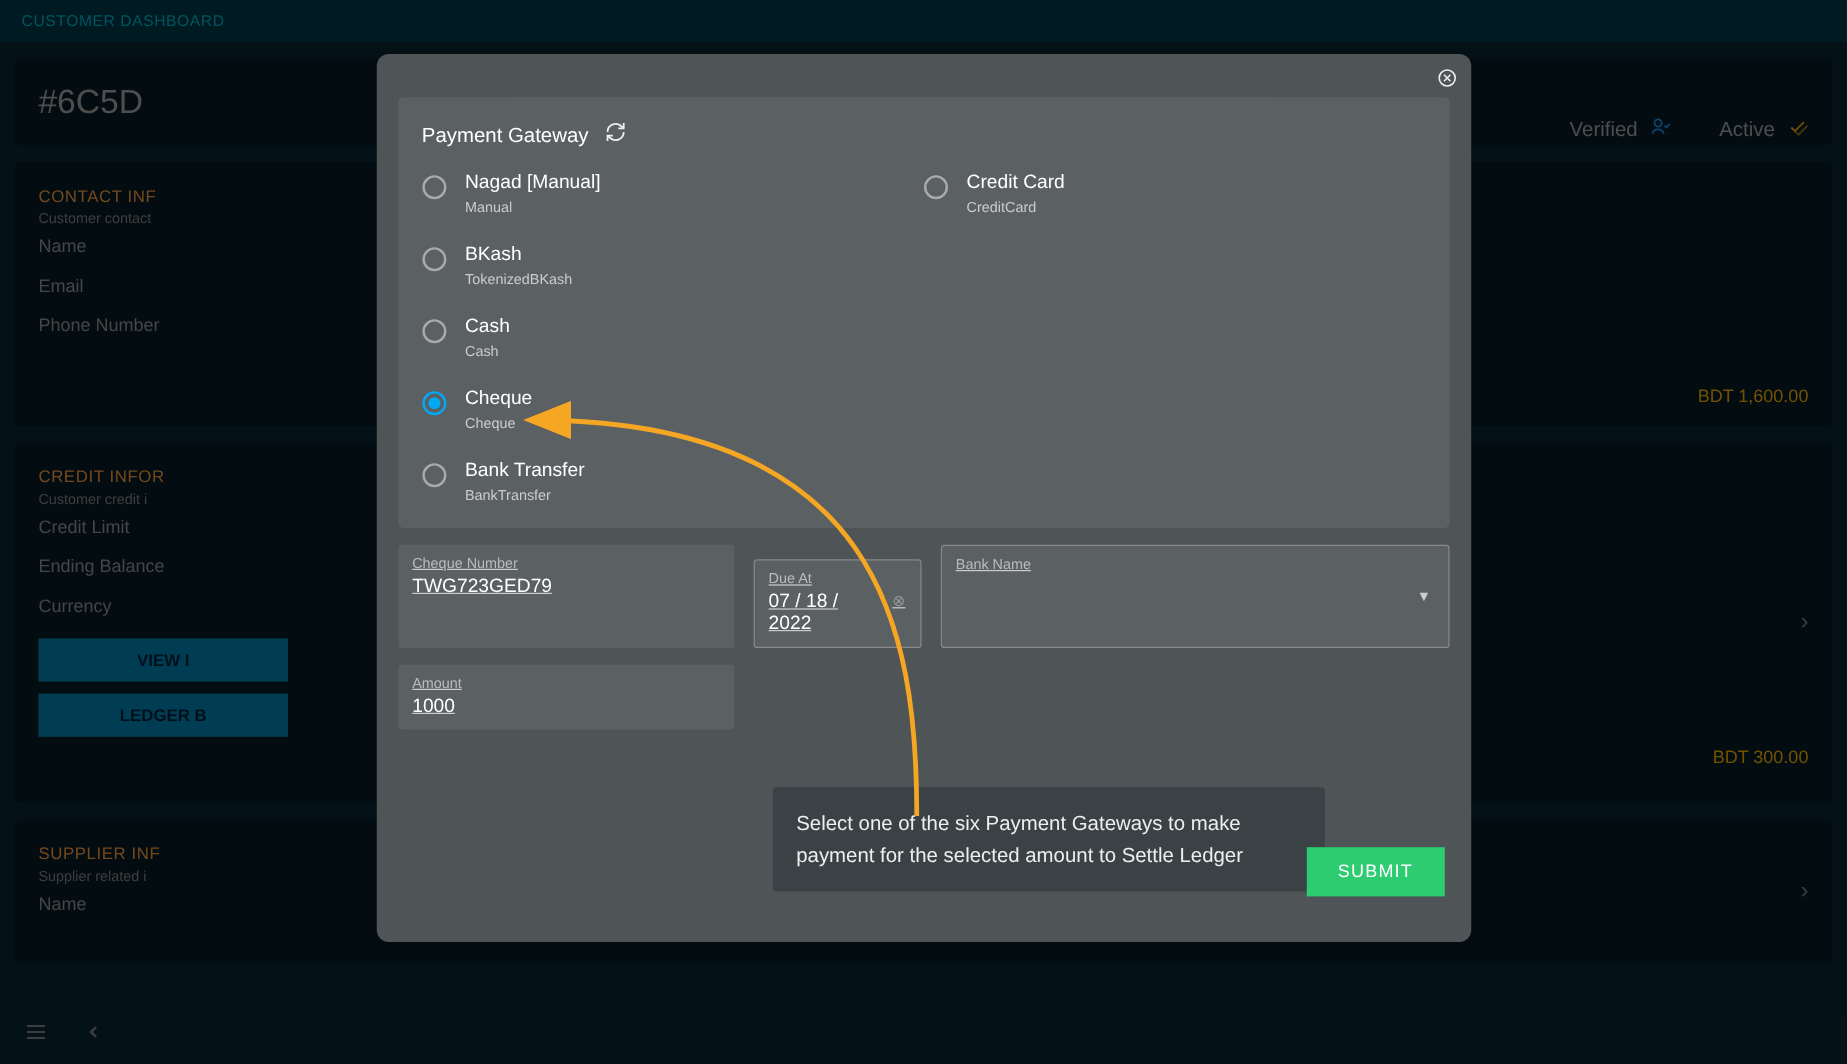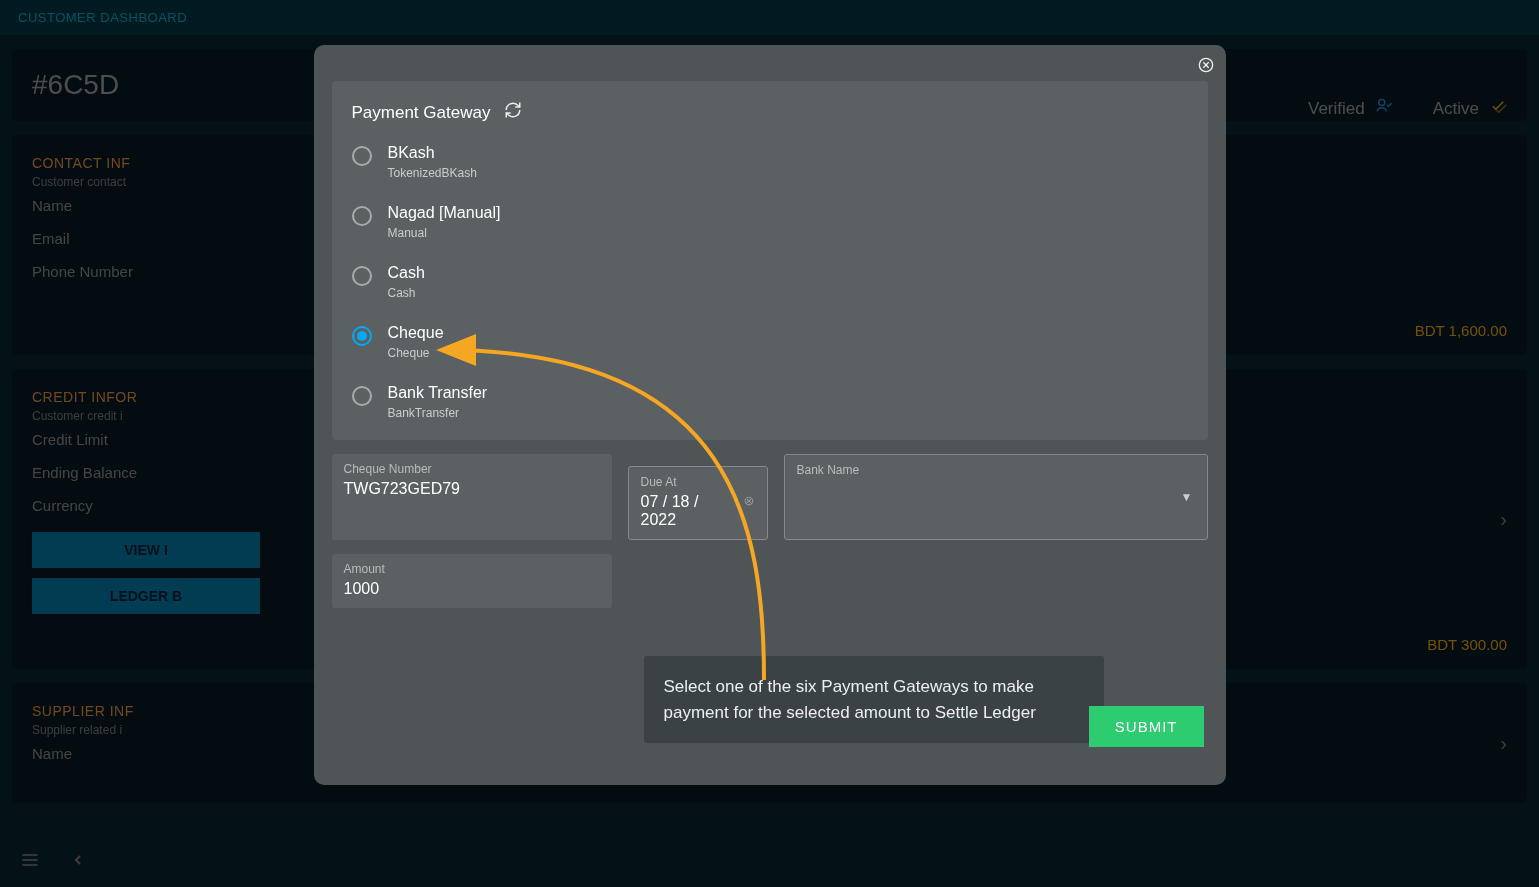--- a/index.html
+++ b/index.html
@@ -36,21 +36,21 @@
   .status-item { display: flex; align-items: center; gap: 10px; }
   .icon-verify { color: #2196f3; }
   .icon-active { color: #ffb300; }
   .section-title { color: #ff9f40; font-size: 14px; letter-spacing: 0.5px; }
   .section-sub { color: #888; font-size: 12px; margin-top: 4px; }
   .row { display: flex; justify-content: space-between; align-items: center; padding: 8px 0; font-size: 15px; color: #999; }
   .amount-active { color: #ffb300; font-size: 15px; margin-left: 36px; }
   .panel .chevron { position: absolute; right: 20px; top: 50%; transform: translateY(-50%); color: #888; font-size: 20px; }
   .btn-blue {
     background: #0288b8; color: #04233a; font-weight: 600; font-size: 14px;
-    padding: 10px 20px; border: none; cursor: pointer; display: block; width: 228px; margin-top: 10px;
+    padding: 10px 20px; border: none; cursor: pointer; display: block; width: 208px; margin-top: 10px;
   }
   .bottom-bar {
     position: absolute; bottom: 0; left: 0; right: 0; height: 50px;
     background: #0a2835; display: flex; align-items: center; padding: 0 20px; gap: 30px;
     color: #888;
   }
   .overlay {
     position: absolute; inset: 0; background: rgba(0,0,0,0.55);
     display: flex; justify-content: center; align-items: flex-start;
     padding-top: 45px;
@@ -78,21 +78,21 @@
   }
   .radio.selected { border-color: #03a9f4; }
   .radio.selected::after {
     content: ''; width: 10px; height: 10px; background: #03a9f4; border-radius: 50%;
   }
   .radio-label { color: #fff; font-size: 16px; }
   .radio-sub { color: #ccc; font-size: 12px; margin-top: 4px; }
   .form-row { display: flex; gap: 16px; margin-top: 14px; align-items: stretch; }
   .field {
     background: #5b6062; border-radius: 3px; padding: 8px 12px 10px;
-    display: flex; flex-direction: column; position: relative;
+    display: flex; flex-direction: column; position: relative; text-decoration: underline;
   }
   .field-label { color: #bbb; font-size: 12px; margin-bottom: 4px; }
   .field-value { color: #fff; font-size: 16px; background: transparent; border: none; outline: none; }
   .field.cheque { width: 280px; }
   .field.date { width: 140px; border: 1px solid #888; margin-top: 12px; }
   .field.date .field-value { display: flex; align-items: flex-start; gap: 6px; }
   .field.bank { flex: 1; border: 1px solid #888; }
   .field.bank .chev { position: absolute; right: 14px; top: 50%; transform: translateY(-50%); color: #ccc; font-size: 12px; }
   .field.amount-f { width: 280px; }
   .tooltip {
@@ -166,21 +166,21 @@
       </div>
     <div class="row">
         <span>Ending Balance</span>
       </div>
     <div class="row">
         <span>Currency</span>
       </div>
     <button class="btn-blue">VIEW I</button>
     <button class="btn-blue">LEDGER B</button>
     <span class="chevron">›</span>
-    <div style="position:absolute; right:20px; bottom:16px;" class="amount-active">BDT 300.00</div>
+    <div style="position:absolute; right:20px; bottom:29px;" class="amount-active">BDT 300.00</div>
   </div>
 
   <div class="panel" style="height:120px;">
     <div class="section-title">SUPPLIER INF</div>
     <div class="section-sub">Supplier related i</div>
     <div class="row">
         <span>Name</span>
       </div>
     <span class="chevron">›</span>
   </div>
@@ -223,50 +223,59 @@
               <path d="M21 12a9 9 0 0 1-15 6.7L3 16"></path>
             </svg>
         </span>
       </div>
 
       <div class="gateway-grid">
         <div class="gateway-col">
           <div class="radio-row">
             <div class="radio"></div>
             <div>
+              <div class="radio-label">Nagad [Manual]</div>
+              <div class="radio-sub">Manual</div>
+            </div>
+          </div>
+          <div class="radio-row">
+            <div class="radio"></div>
+            <div>
               <div class="radio-label">BKash</div>
               <div class="radio-sub">TokenizedBKash</div>
             </div>
           </div>
           <div class="radio-row">
             <div class="radio"></div>
             <div>
-              <div class="radio-label">Nagad [Manual]</div>
-              <div class="radio-sub">Manual</div>
-            </div>
-          </div>
-          <div class="radio-row">
-            <div class="radio"></div>
-            <div>
               <div class="radio-label">Cash</div>
               <div class="radio-sub">Cash</div>
             </div>
           </div>
           <div class="radio-row">
             <div class="radio selected"></div>
             <div>
               <div class="radio-label">Cheque</div>
               <div class="radio-sub">Cheque</div>
             </div>
           </div>
           <div class="radio-row">
             <div class="radio"></div>
             <div>
               <div class="radio-label">Bank Transfer</div>
               <div class="radio-sub">BankTransfer</div>
+            </div>
+          </div>
+        </div>
+        <div class="gateway-col">
+          <div class="radio-row">
+            <div class="radio"></div>
+            <div>
+              <div class="radio-label">Credit Card</div>
+              <div class="radio-sub">CreditCard</div>
             </div>
           </div>
         </div>
       </div>
     </div>
 
     <div class="form-row">
       <div class="field cheque">
         <span class="field-label">Cheque Number</span>
         <span class="field-value">TWG723GED79</span>

